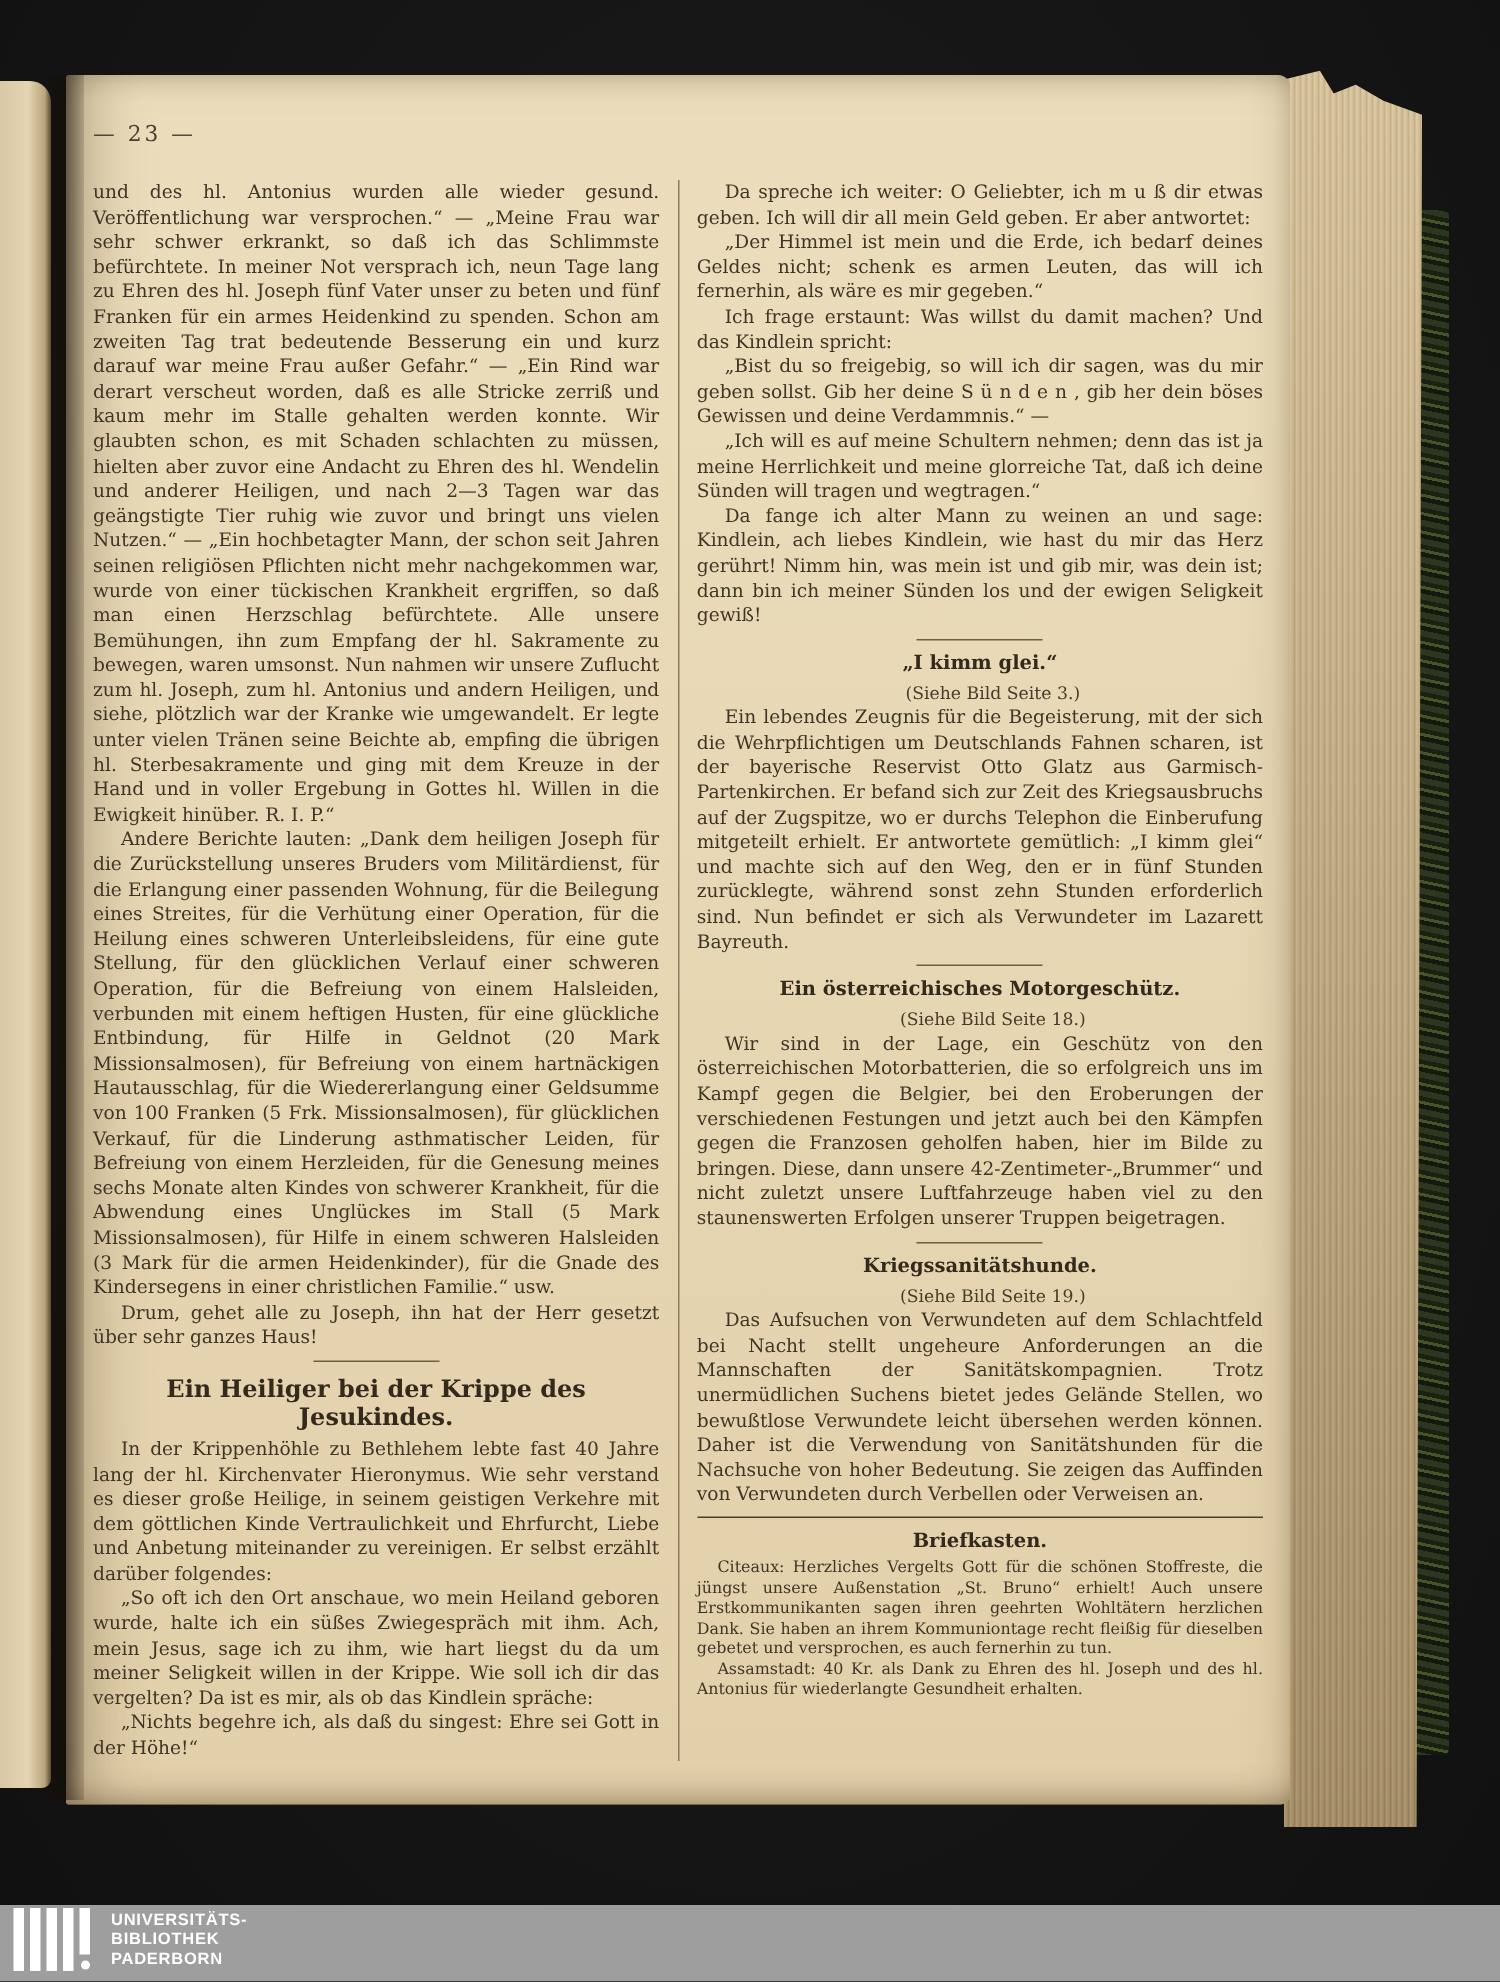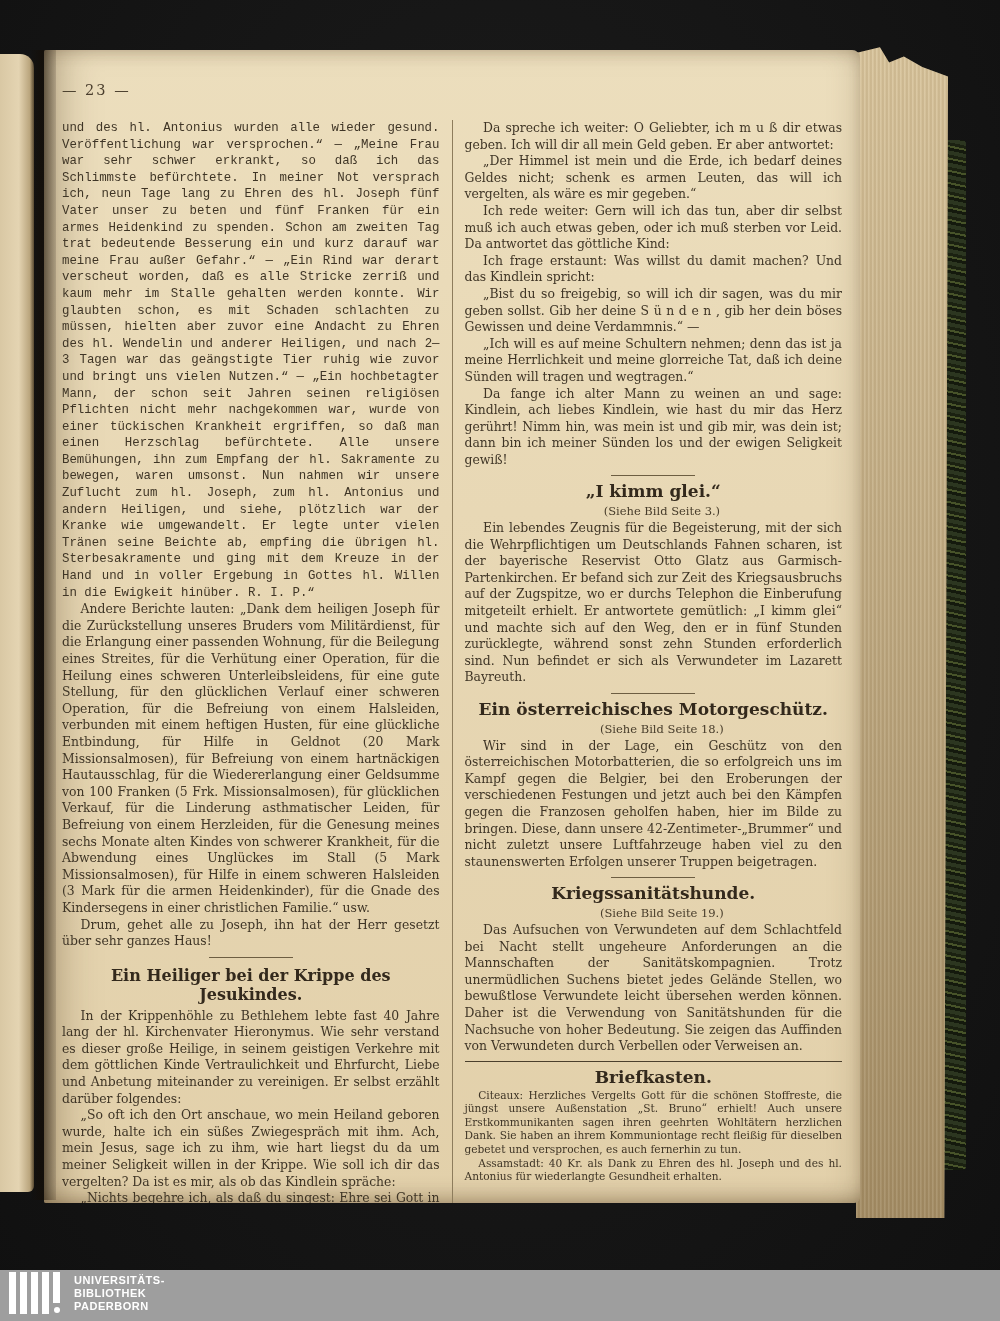--- a/index.html
+++ b/index.html
@@ -61,26 +61,26 @@
   .page-inner{padding:26px 18px 0 18px;color:#3f3526;}
   .page-no{
     font-size:14.5px;letter-spacing:2px;color:#4a3e2d;
     margin:6px 0 22px 0;
   }
   .cols{display:flex;align-items:stretch;}
   .col{width:383px;font-size:12.4px;line-height:16.6px;text-align:justify;}
   .col.left{padding-right:12px;}
   .col.right{border-left:1px solid #8d7c5c;padding-left:12px;}
   .col p{margin:0;text-indent:1.5em;}
-  .col p.noindent{text-indent:0;font-family:Liberation Mono, monospace;}
+  .col p.noindent{text-indent:0;}
   h2.sect{
     font-size:16px;line-height:19px;font-weight:700;text-align:center;
     margin:8px 0 4px 0;color:#33291c;text-indent:0;
   }
-  h2.sect.small{font-size:17px;margin:6px 0 2px 0;}
+  h2.sect.small{font-size:13px;margin:6px 0 2px 0;}
   .sub{ed;text-align:center;font-size:11.5px;margin:0 0 4px 0;text-indent:0;color:#473c2a;}
   .divider{width:84px;border-top:1.2px solid #6d5e42;margin:7px auto 6px auto;}
   .rule-full{border-top:1.6px solid #4a3f2c;margin:6px 0 2px 0;}
   .fine p{font-size:10.6px;line-height:13.6px;text-indent:1.3em;margin:0;}
 
   
   .banner{
     position:absolute;left:0;bottom:0;width:1000px;height:51px;
     background:#9e9e9e;z-index:5;display:flex;align-items:flex-start;
   }
@@ -119,22 +119,21 @@
           <p>Drum, gehet alle zu Joseph, ihn hat der Herr gesetzt über sehr ganzes Haus!</p>
           <div class="divider"></div>
           <h2 class="sect">Ein Heiliger bei der Krippe des Jesukindes.</h2>
           <p>In der Krippenhöhle zu Bethlehem lebte fast 40 Jahre lang der hl. Kirchenvater Hieronymus. Wie sehr verstand es dieser große Heilige, in seinem geistigen Verkehre mit dem göttlichen Kinde Vertraulichkeit und Ehrfurcht, Liebe und Anbetung miteinander zu vereinigen. Er selbst erzählt darüber folgendes:</p>
           <p>„So oft ich den Ort anschaue, wo mein Heiland geboren wurde, halte ich ein süßes Zwiegespräch mit ihm. Ach, mein Jesus, sage ich zu ihm, wie hart liegst du da um meiner Seligkeit willen in der Krippe. Wie soll ich dir das vergelten? Da ist es mir, als ob das Kindlein spräche:</p>
           <p>„Nichts begehre ich, als daß du singest: Ehre sei Gott in der Höhe!“</p>
         </div>
 
         <div class="col right">
           <p>Da spreche ich weiter: O Geliebter, ich m u ß dir etwas geben. Ich will dir all mein Geld geben. Er aber antwortet:</p>
-          <p>„Der Himmel ist mein und die Erde, ich bedarf deines Geldes nicht; schenk es armen Leuten, das will ich vergelten, als wäre es mir gegeben.“</p>
-          <p>Ich rede weiter: Gern will ich das tun, aber dir selbst muß ich auch etwas geben, oder ich muß sterben vor Leid. Da antwortet das göttliche Kind:</p>
+          <p>„Der Himmel ist mein und die Erde, ich bedarf deines Geldes nicht; schenk es armen Leuten, das will ich fernerhin, als wäre es mir gegeben.“</p>
           <p>Ich frage erstaunt: Was willst du damit machen? Und das Kindlein spricht:</p>
           <p>„Bist du so freigebig, so will ich dir sagen, was du mir geben sollst. Gib her deine S ü n d e n , gib her dein böses Gewissen und deine Verdammnis.“ —</p>
           <p>„Ich will es auf meine Schultern nehmen; denn das ist ja meine Herrlichkeit und meine glorreiche Tat, daß ich deine Sünden will tragen und wegtragen.“</p>
           <p>Da fange ich alter Mann zu weinen an und sage: Kindlein, ach liebes Kindlein, wie hast du mir das Herz gerührt! Nimm hin, was mein ist und gib mir, was dein ist; dann bin ich meiner Sünden los und der ewigen Seligkeit gewiß!</p>
 
           <div class="divider"></div>
           <h2 class="sect small">„I kimm glei.“</h2>
           <p class="sub">(Siehe Bild Seite 3.)</p>
           <p>Ein lebendes Zeugnis für die Begeisterung, mit der sich die Wehrpflichtigen um Deutschlands Fahnen scharen, ist der bayerische Reservist Otto Glatz aus Garmisch-Partenkirchen. Er befand sich zur Zeit des Kriegsausbruchs auf der Zugspitze, wo er durchs Telephon die Einberufung mitgeteilt erhielt. Er antwortete gemütlich: „I kimm glei“ und machte sich auf den Weg, den er in fünf Stunden zurücklegte, während sonst zehn Stunden erforderlich sind. Nun befindet er sich als Verwundeter im Lazarett Bayreuth.</p>
 

